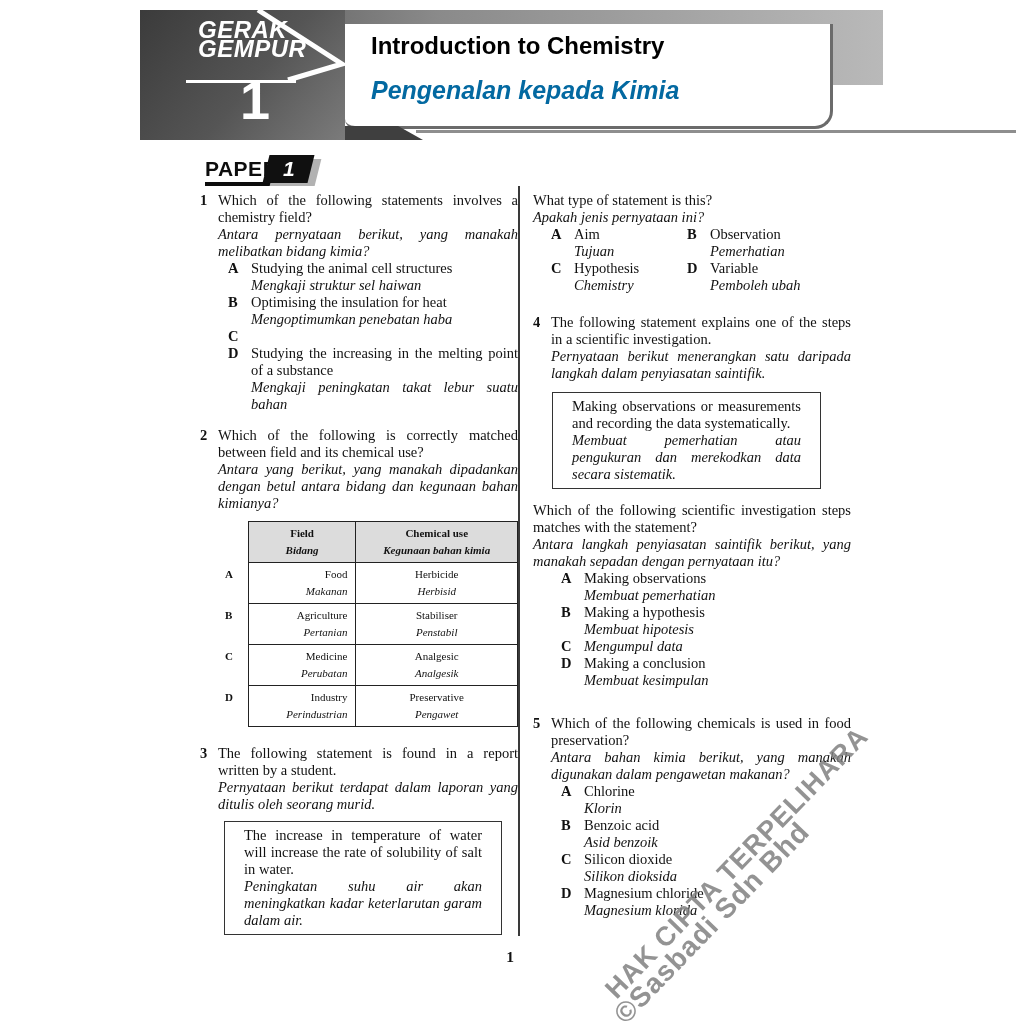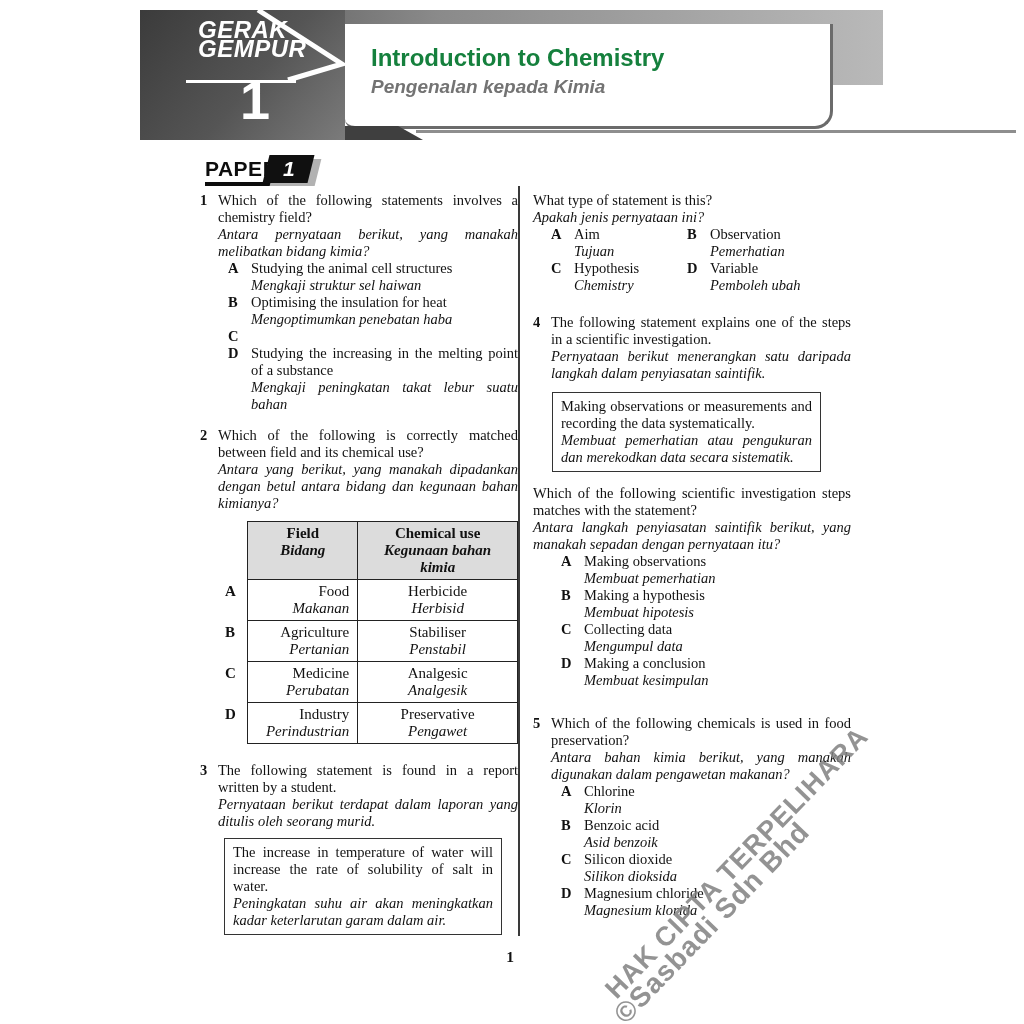--- a/index.html
+++ b/index.html
@@ -17,24 +17,24 @@
     font-family:"Liberation Sans", sans-serif;font-style:italic;font-weight:bold;
     color:#ffffff;font-size:24px;line-height:19px;letter-spacing:.5px;}
   .brand-rule{position:absolute;left:46px;top:70px;width:110px;height:3px;background:#ffffff;}
   .chapter-num{position:absolute;left:0;top:60px;width:230px;text-align:center;
     font-family:"Liberation Sans", sans-serif;font-weight:bold;color:#ffffff;
     font-size:54px;line-height:60px;}
   .chevron{position:absolute;left:0;top:0;}
   .hdr-card{position:absolute;left:345px;top:24px;width:485px;height:102px;background:#ffffff;
     border-right:3px solid #6b6b6b;border-bottom:3px solid #6b6b6b;
     border-radius:0 0 18px 10px;}
-  .title-en{position:absolute;left:26px;top:20px;font-family:"Liberation Sans", sans-serif;
-    font-weight:bold;font-size:24px;color:#15803d;}
+  .title-en{position:absolute;left:26px;top:8px;font-family:"Liberation Sans", sans-serif;
+    font-weight:bold;font-size:24px;color:#000000;}
   .title-ms{position:absolute;left:26px;top:52px;font-family:"Liberation Sans", sans-serif;
-    font-weight:bold;font-style:italic;font-size:19px;color:#737373;}
+    font-weight:bold;font-style:italic;font-size:25px;color:#0369a1;}
   .hdr-wedge{position:absolute;left:345px;top:126px;width:78px;height:14px;background:#3f3f3f;
     clip-path:polygon(0 0,68% 0,100% 100%,0 100%);}
   .hdr-rule{position:absolute;left:416px;top:130px;width:600px;height:3px;background:#8e8e8e;}
   
   .paper-wrap{position:absolute;left:205px;top:155px;width:130px;height:36px;}
   .paper-text{position:absolute;left:0;top:2px;font-family:"Liberation Sans", sans-serif;
     font-weight:bold;font-size:21px;color:#0d0d0d;letter-spacing:.5px;}
   .paper-underline{position:absolute;left:0;top:27px;width:95px;height:3.5px;background:#0d0d0d;}
   .paper-tag-shadow{position:absolute;left:68px;top:4px;width:45px;height:27px;background:#b2b2b2;
     transform:skewX(-14deg);}
@@ -53,25 +53,25 @@
   .stem-body{flex:1;}
   .jt{text-align:justify;}
   .ms{font-style:italic;}
   .opt{display:flex;padding-left:28px;}
   .letter{flex:none;width:23px;font-weight:bold;}
   .opt-body{flex:1;}
   .qblock{margin-bottom:14px;}
   .opt-grid{display:grid;grid-template-columns:136px auto;padding-left:18px;}
   .opt-grid .opt{padding-left:0;}
   
-  .sbox{border:1.6px solid #333;padding:5px 8px;text-align:justify;}
+  .sbox{border:1.6px solid #333;padding:5px 19px;text-align:justify;}
   .sbox-left{margin:8px 16px 0 24px;}
   .sbox-right{margin:10px 30px 0 19px;}
   
-  .mtable{border-collapse:collapse;margin:9px 0 16px 25px;font-size:15px;line-height:17px;}
+  .mtable{border-collapse:collapse;margin:9px 0 16px 25px;font-size:11px;line-height:17px;}
   .mtable td,.mtable th{vertical-align:top;}
   .mtable th,.mtable td.bcell{border:1.5px solid #222;padding:3px 8px;}
   .mtable th{background:#dcdcdc;text-align:center;font-weight:bold;}
   .mtable .lcell{border:none;width:25px;padding:3px 0 0 0;font-weight:bold;background:#fff;}
   .mtable .fieldcol{width:95px;}
   .mtable .usecol{width:158px;text-align:center;}
   .mtable td.fieldcol{text-align:right;}
   
   .page-num{position:absolute;left:455px;top:948px;width:110px;text-align:center;
     font-weight:bold;font-size:15.5px;}
@@ -307,21 +307,20 @@
       <div class="opt">
         <span class="letter">B</span>
         <div class="opt-body">
           <div>Making a hypothesis</div>
           <div class="ms">Membuat hipotesis</div>
         </div>
       </div>
       <div class="opt">
         <span class="letter">C</span>
         <div class="opt-body">
-          <div>Collecting data</div>
           <div class="ms">Mengumpul data</div>
         </div>
       </div>
       <div class="opt">
         <span class="letter">D</span>
         <div class="opt-body">
           <div>Making a conclusion</div>
           <div class="ms">Membuat kesimpulan</div>
         </div>
       </div>

